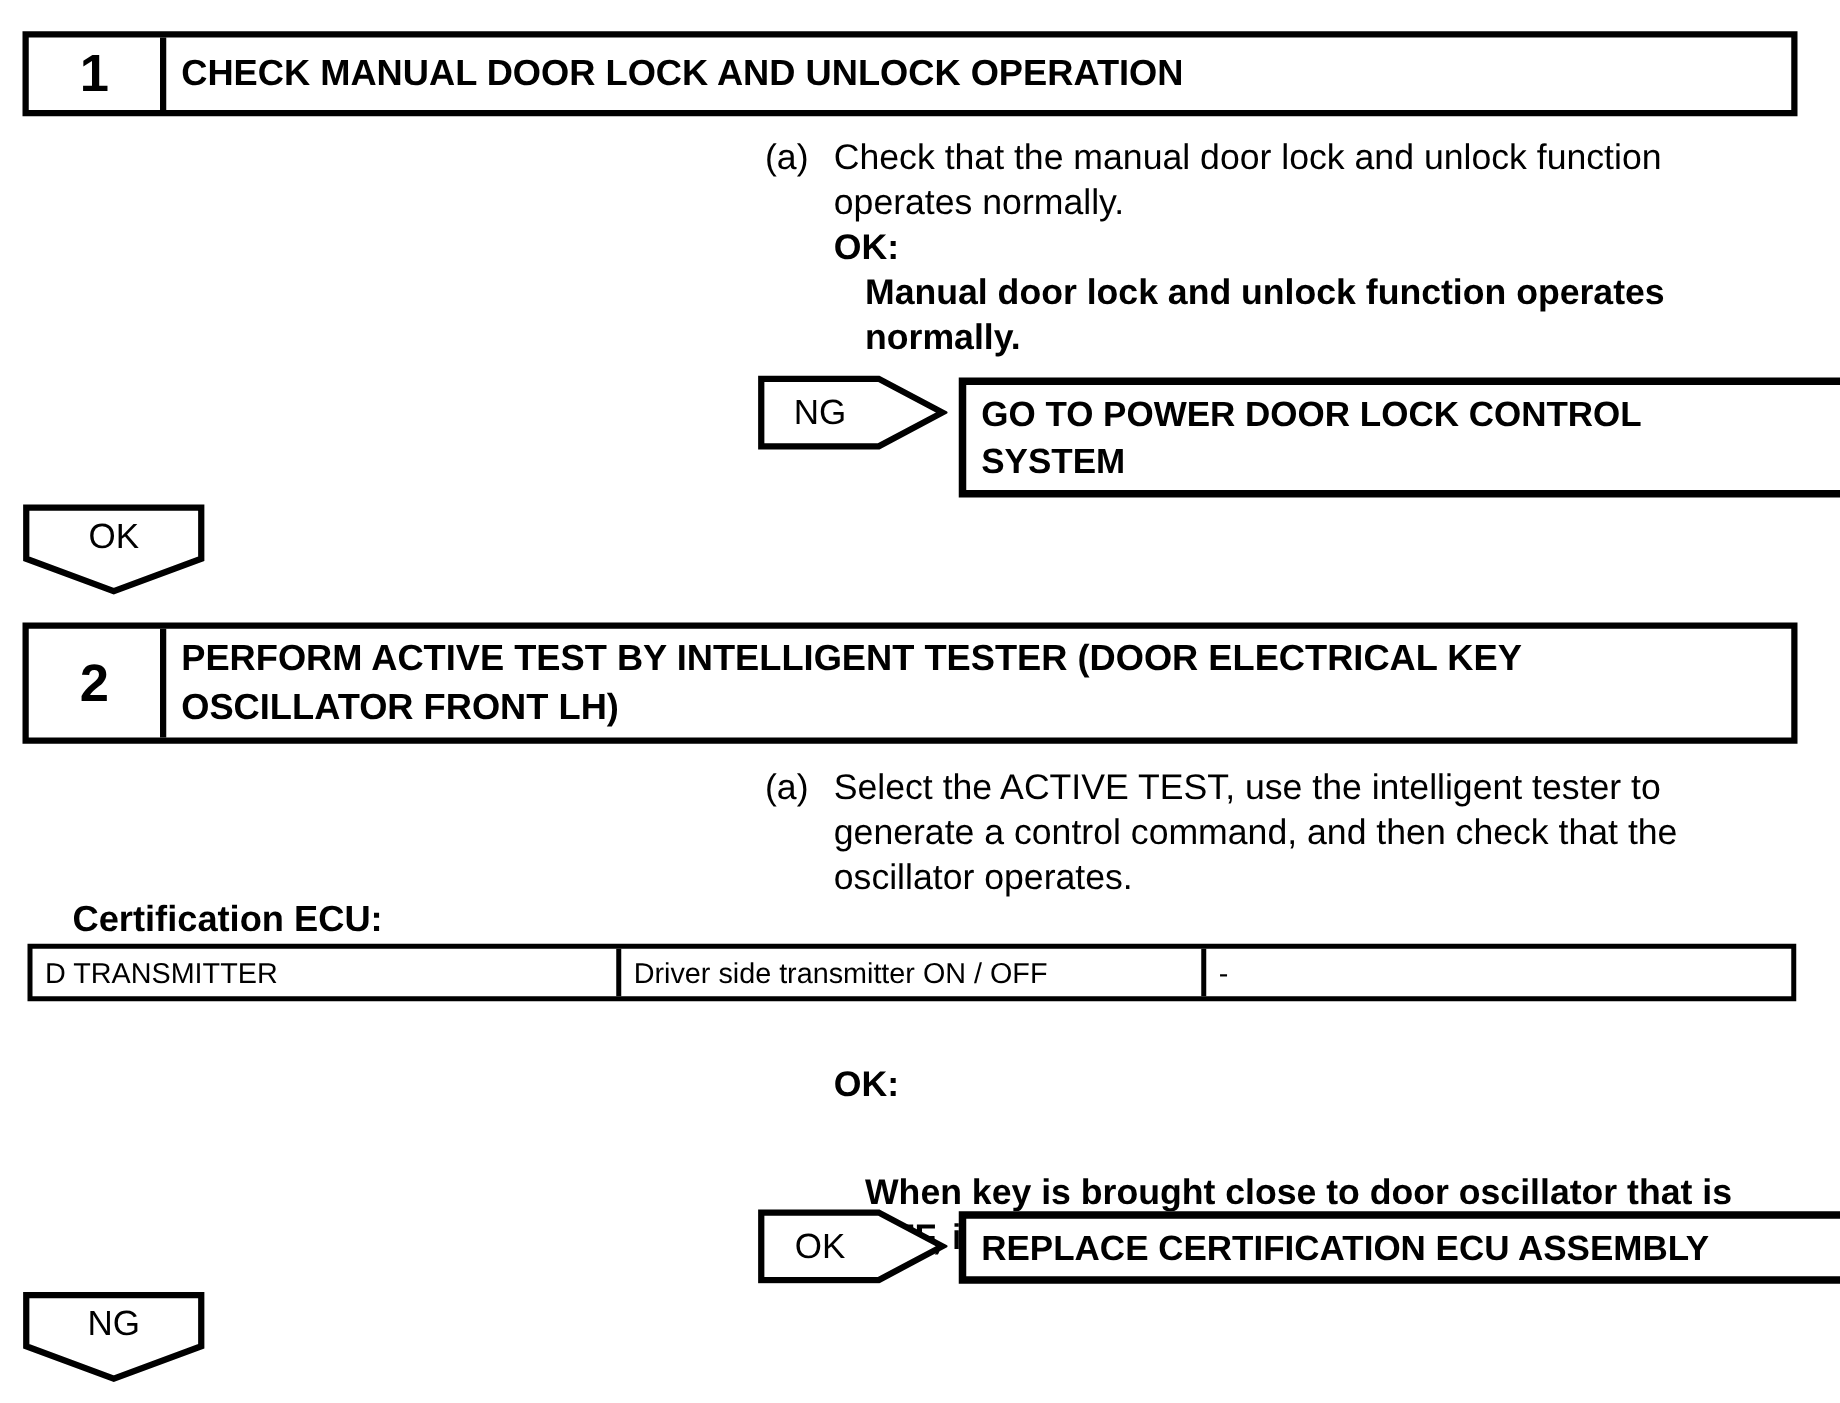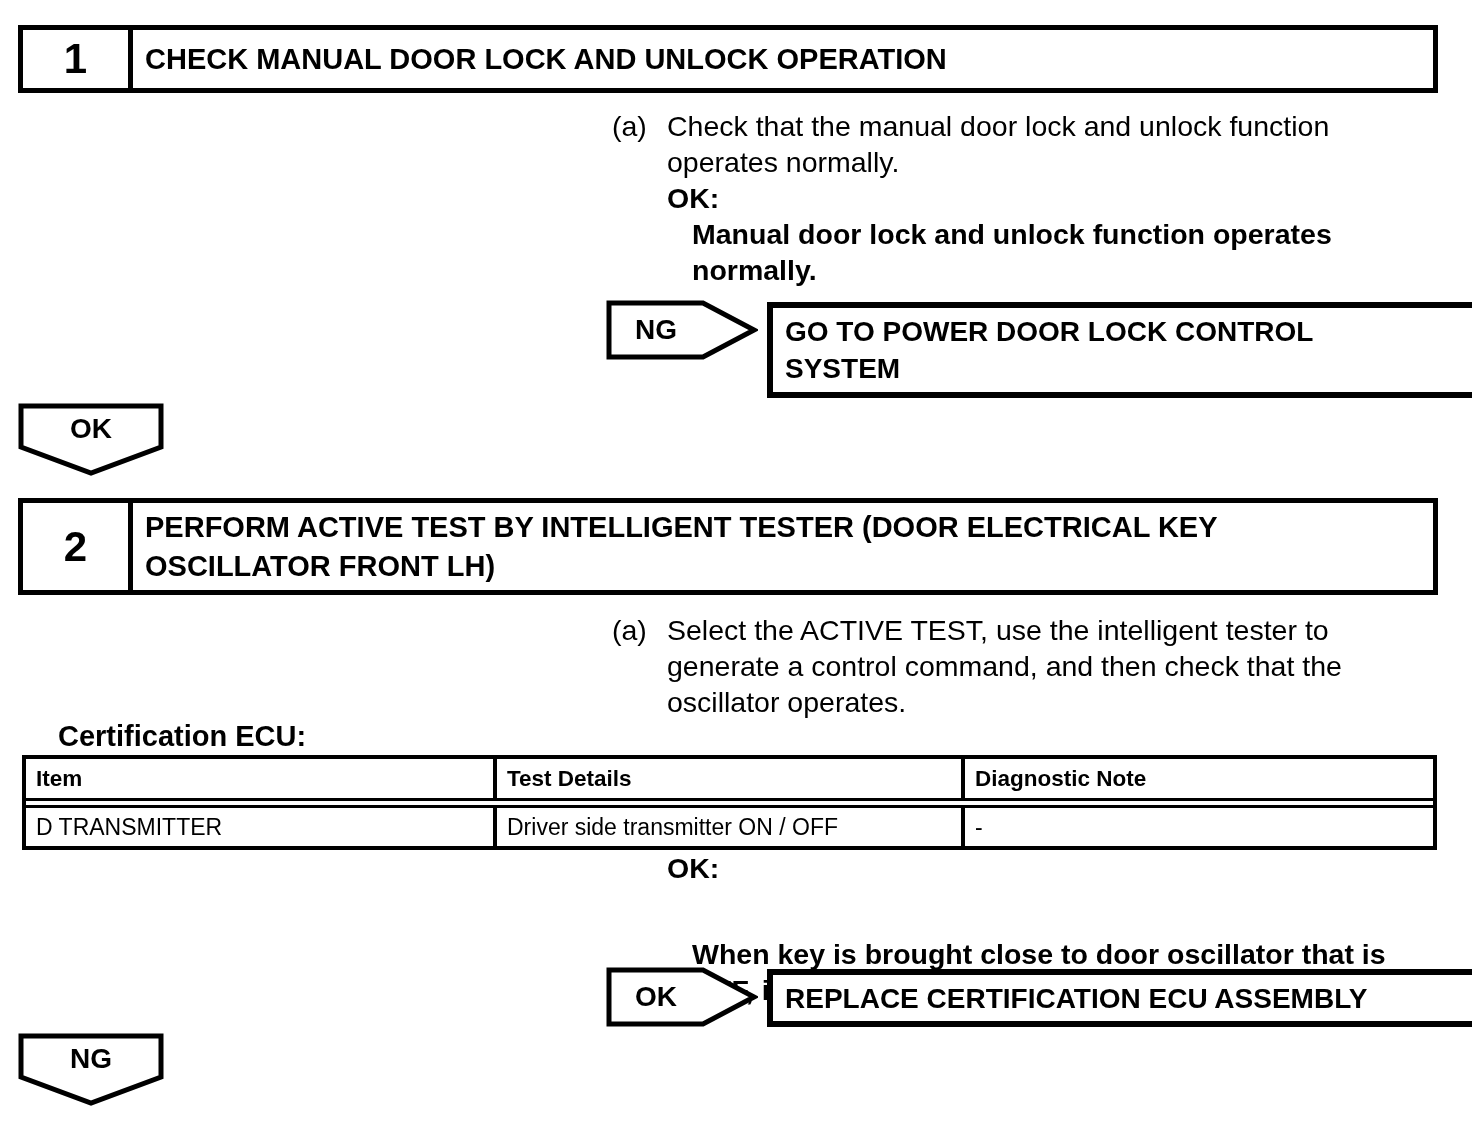--- a/index.html
+++ b/index.html
@@ -69,21 +69,21 @@
     white-space: pre-line;
     background: #fff;
     display: flex;
     align-items: center;
   }
 
   .shape-wrap { position: absolute; }
   .shape-wrap svg { display: block; }
   .shape-label {
     position: absolute;
-    font-weight: bold;
+    font-weight: normal;
     font-size: 28px;
     text-align: center;
   }
 
   
   .spec-table {
     position: absolute;
     left: 22px;
     top: 755px;
     width: 1415px;
@@ -154,25 +154,20 @@
   <div class="para body-text" style="top:612px;">
     <span class="enum">(a)</span>
     <span>Select the ACTIVE TEST, use the intelligent tester to
 generate a control command, and then check that the
 oscillator operates.</span>
   </div>
 
   <div class="caption" style="top:720px;margin-left:33px;">Certification ECU:</div>
 
   <div class="spec-table">
-    <div class="t-row head">
-      <div class="t-cell c0">Item</div>
-      <div class="t-cell c1">Test Details</div>
-      <div class="t-cell c2">Diagnostic Note</div>
-    </div>
     <div class="t-row data">
       <div class="t-cell c0">D TRANSMITTER</div>
       <div class="t-cell c1">Driver side transmitter ON / OFF</div>
       <div class="t-cell c2">-</div>
     </div>
   </div>
 
   <div class="abs body-text bold" style="left:667px; top:850px;">OK:</div>
   <div class="abs body-text bold" style="left:692px; top:936px;">When key is brought close to door oscillator that is
 OFF, indicator light on key illuminates.</div>

